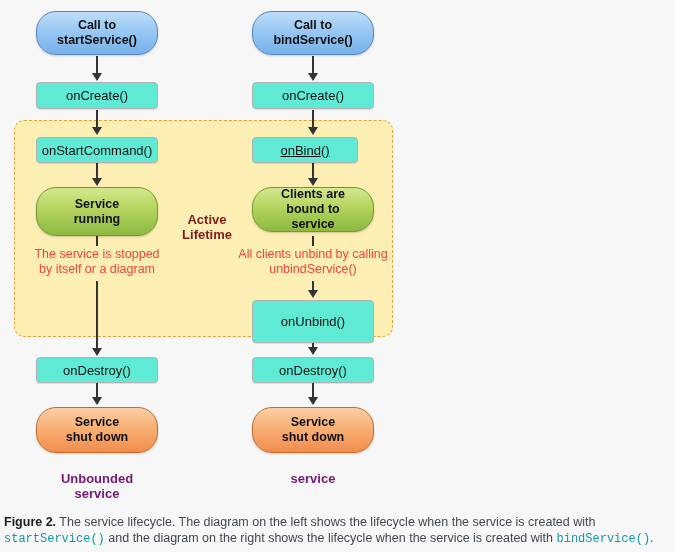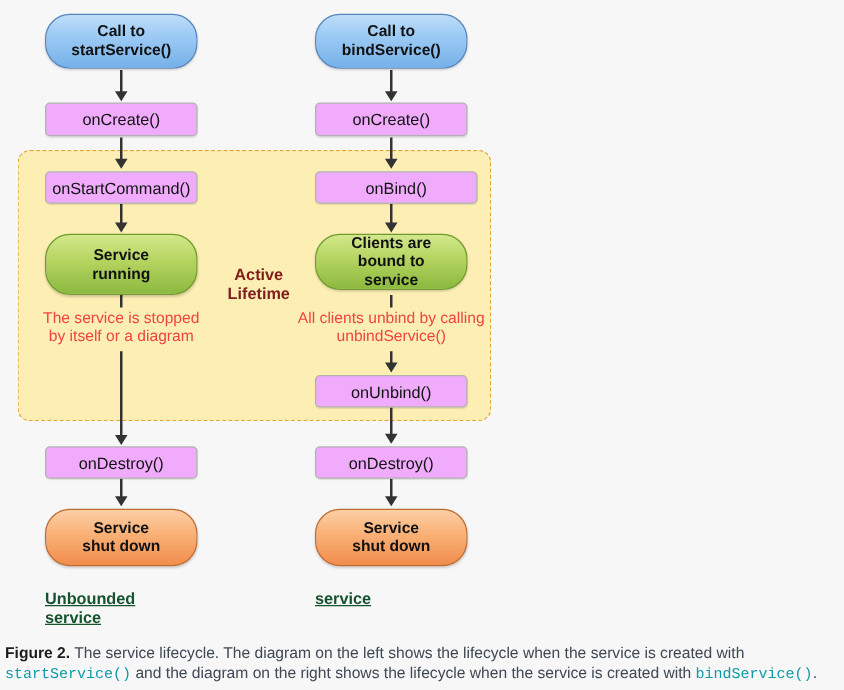--- a/index.html
+++ b/index.html
@@ -16,21 +16,21 @@
   .ln { display:block; }
   .pill {
     border-radius:20px; font-weight:bold; font-size:12.5px; line-height:15px;
     box-shadow:0 1px 2px rgba(0,0,0,0.18);
     text-align:center;
   }
   .blue   { background:linear-gradient(180deg,#bedef9 0%,#9ccaf4 40%,#76b1ea 100%); border:1px solid #5585bd; }
   .green  { background:linear-gradient(180deg,#d3e88c 0%,#b4d45f 45%,#8cb93f 100%); border:1px solid #6f9c2d; }
   .orange { background:linear-gradient(180deg,#fccfa5 0%,#f9b075 45%,#f18d4d 100%); border:1px solid #c06c30; }
   .callback {
-    background:#f0abfc; border:1px solid #b2b2b2; border-radius:4px;
+    background:#5eead4; border:1px solid #b2b2b2; border-radius:4px;
     font-size:13px; box-shadow:0 1px 1px rgba(0,0,0,0.10);
   }
   .region {
     position:absolute; z-index:1; box-sizing:border-box;
     background:#fdeeb3; border:1.5px dashed #e2a33d; border-radius:10px;
   }
   .arrow { position:absolute; width:12px; z-index:3; }
   .arrow i { display:block; position:absolute; }
   .arrow .shaft { left:5.25px; top:0; bottom:6px; width:1.5px; background:#333; }
   .arrow .tip {
@@ -41,22 +41,22 @@
   .stem { position:absolute; width:1.5px; background:#333; z-index:3; }
   .note {
     position:absolute; z-index:4; text-align:center;
     font-size:12.5px; line-height:15px; color:#ef4444;
   }
   .active-label {
     position:absolute; z-index:2; text-align:center;
     font-weight:bold; font-size:13px; line-height:15px; color:#7f1d1d;
   }
   .col-label {
-    position:absolute; z-index:4; 
-    font-weight:bold; font-size:13px; line-height:15px; color:#14532d;text-decoration:underline;
+    position:absolute; z-index:4; text-align:center;
+    font-weight:bold; font-size:13px; line-height:15px; color:#701a75;
   }
   .caption {
     position:absolute; left:4px; top:514px; z-index:4;
     font-size:12.5px; line-height:16px; color:#3f4854; white-space:nowrap;
   }
   .caption b { color:#1d1d1d;margin-top:24px; }
   .caption code {
     font-family:"Liberation Mono", monospace;
     color:#0d9aa8; font-size:12px;
   }
@@ -156,21 +156,21 @@
 
   <div class="box callback" style="left:252px;top:82px;width:122px;height:27px;">
     <span>onCreate()</span>
   </div>
 
   <div class="arrow" style="left:307px;top:110px;height:25px;">
       <i class="shaft"></i>
       <i class="tip"></i>
     </div>
 
-  <div class="box callback" style="left:252px;top:137px;width:130px;height:26px;">
+  <div class="box callback" style="left:252px;top:137px;width:106px;height:26px;text-decoration:underline;">
     <span>onBind()</span>
   </div>
 
   <div class="arrow" style="left:307px;top:163px;height:23px;">
       <i class="shaft"></i>
       <i class="tip"></i>
     </div>
 
   <div class="box pill green" style="left:252px;top:187px;width:122px;height:45px;">
     <div>
@@ -185,21 +185,21 @@
   <div class="note" style="left:213px;top:247px;width:200px;">
     <span class="ln">All clients unbind by calling</span>
     <span class="ln">unbindService()</span>
   </div>
 
   <div class="arrow" style="left:307px;top:281px;height:17px;">
       <i class="shaft"></i>
       <i class="tip"></i>
     </div>
 
-  <div class="box callback" style="left:252px;top:300px;width:122px;height:26px;">
+  <div class="box callback" style="left:252px;top:300px;width:122px;height:43px;">
     <span>onUnbind()</span>
   </div>
 
   <div class="arrow" style="left:307px;top:326px;height:29px;">
       <i class="shaft"></i>
       <i class="tip"></i>
     </div>
 
   <div class="box callback" style="left:252px;top:357px;width:122px;height:26px;">
     <span>onDestroy()</span>

